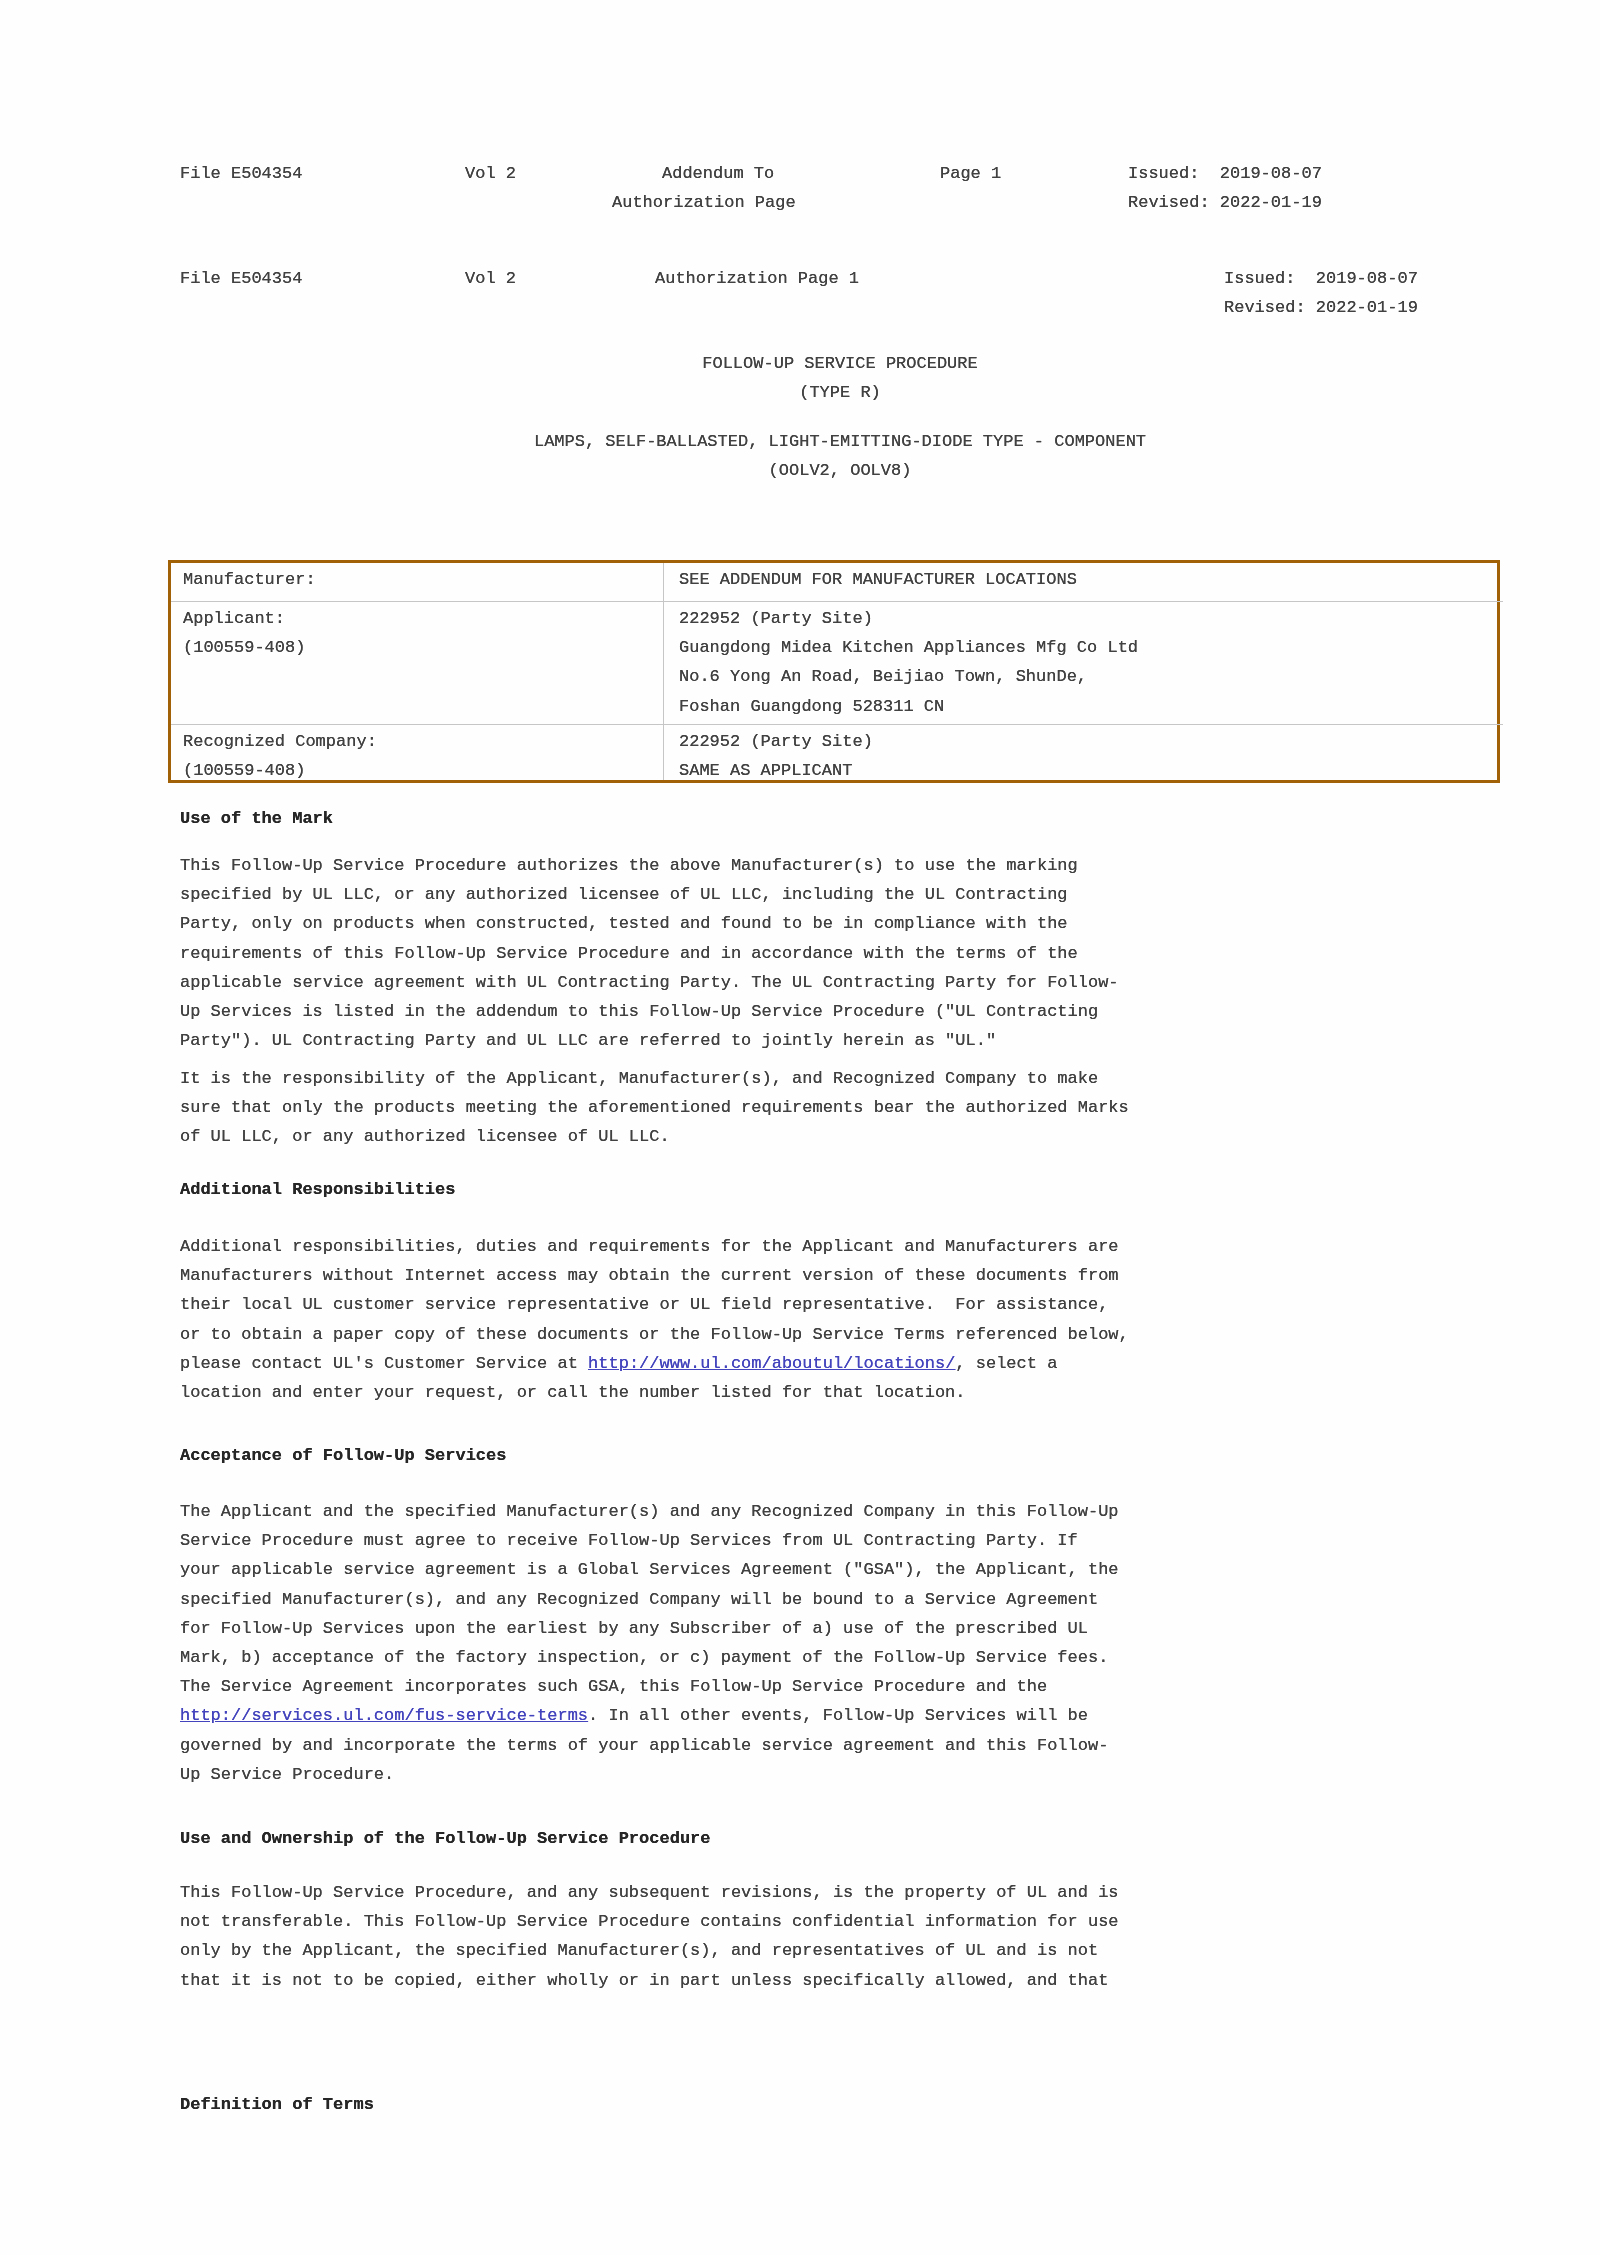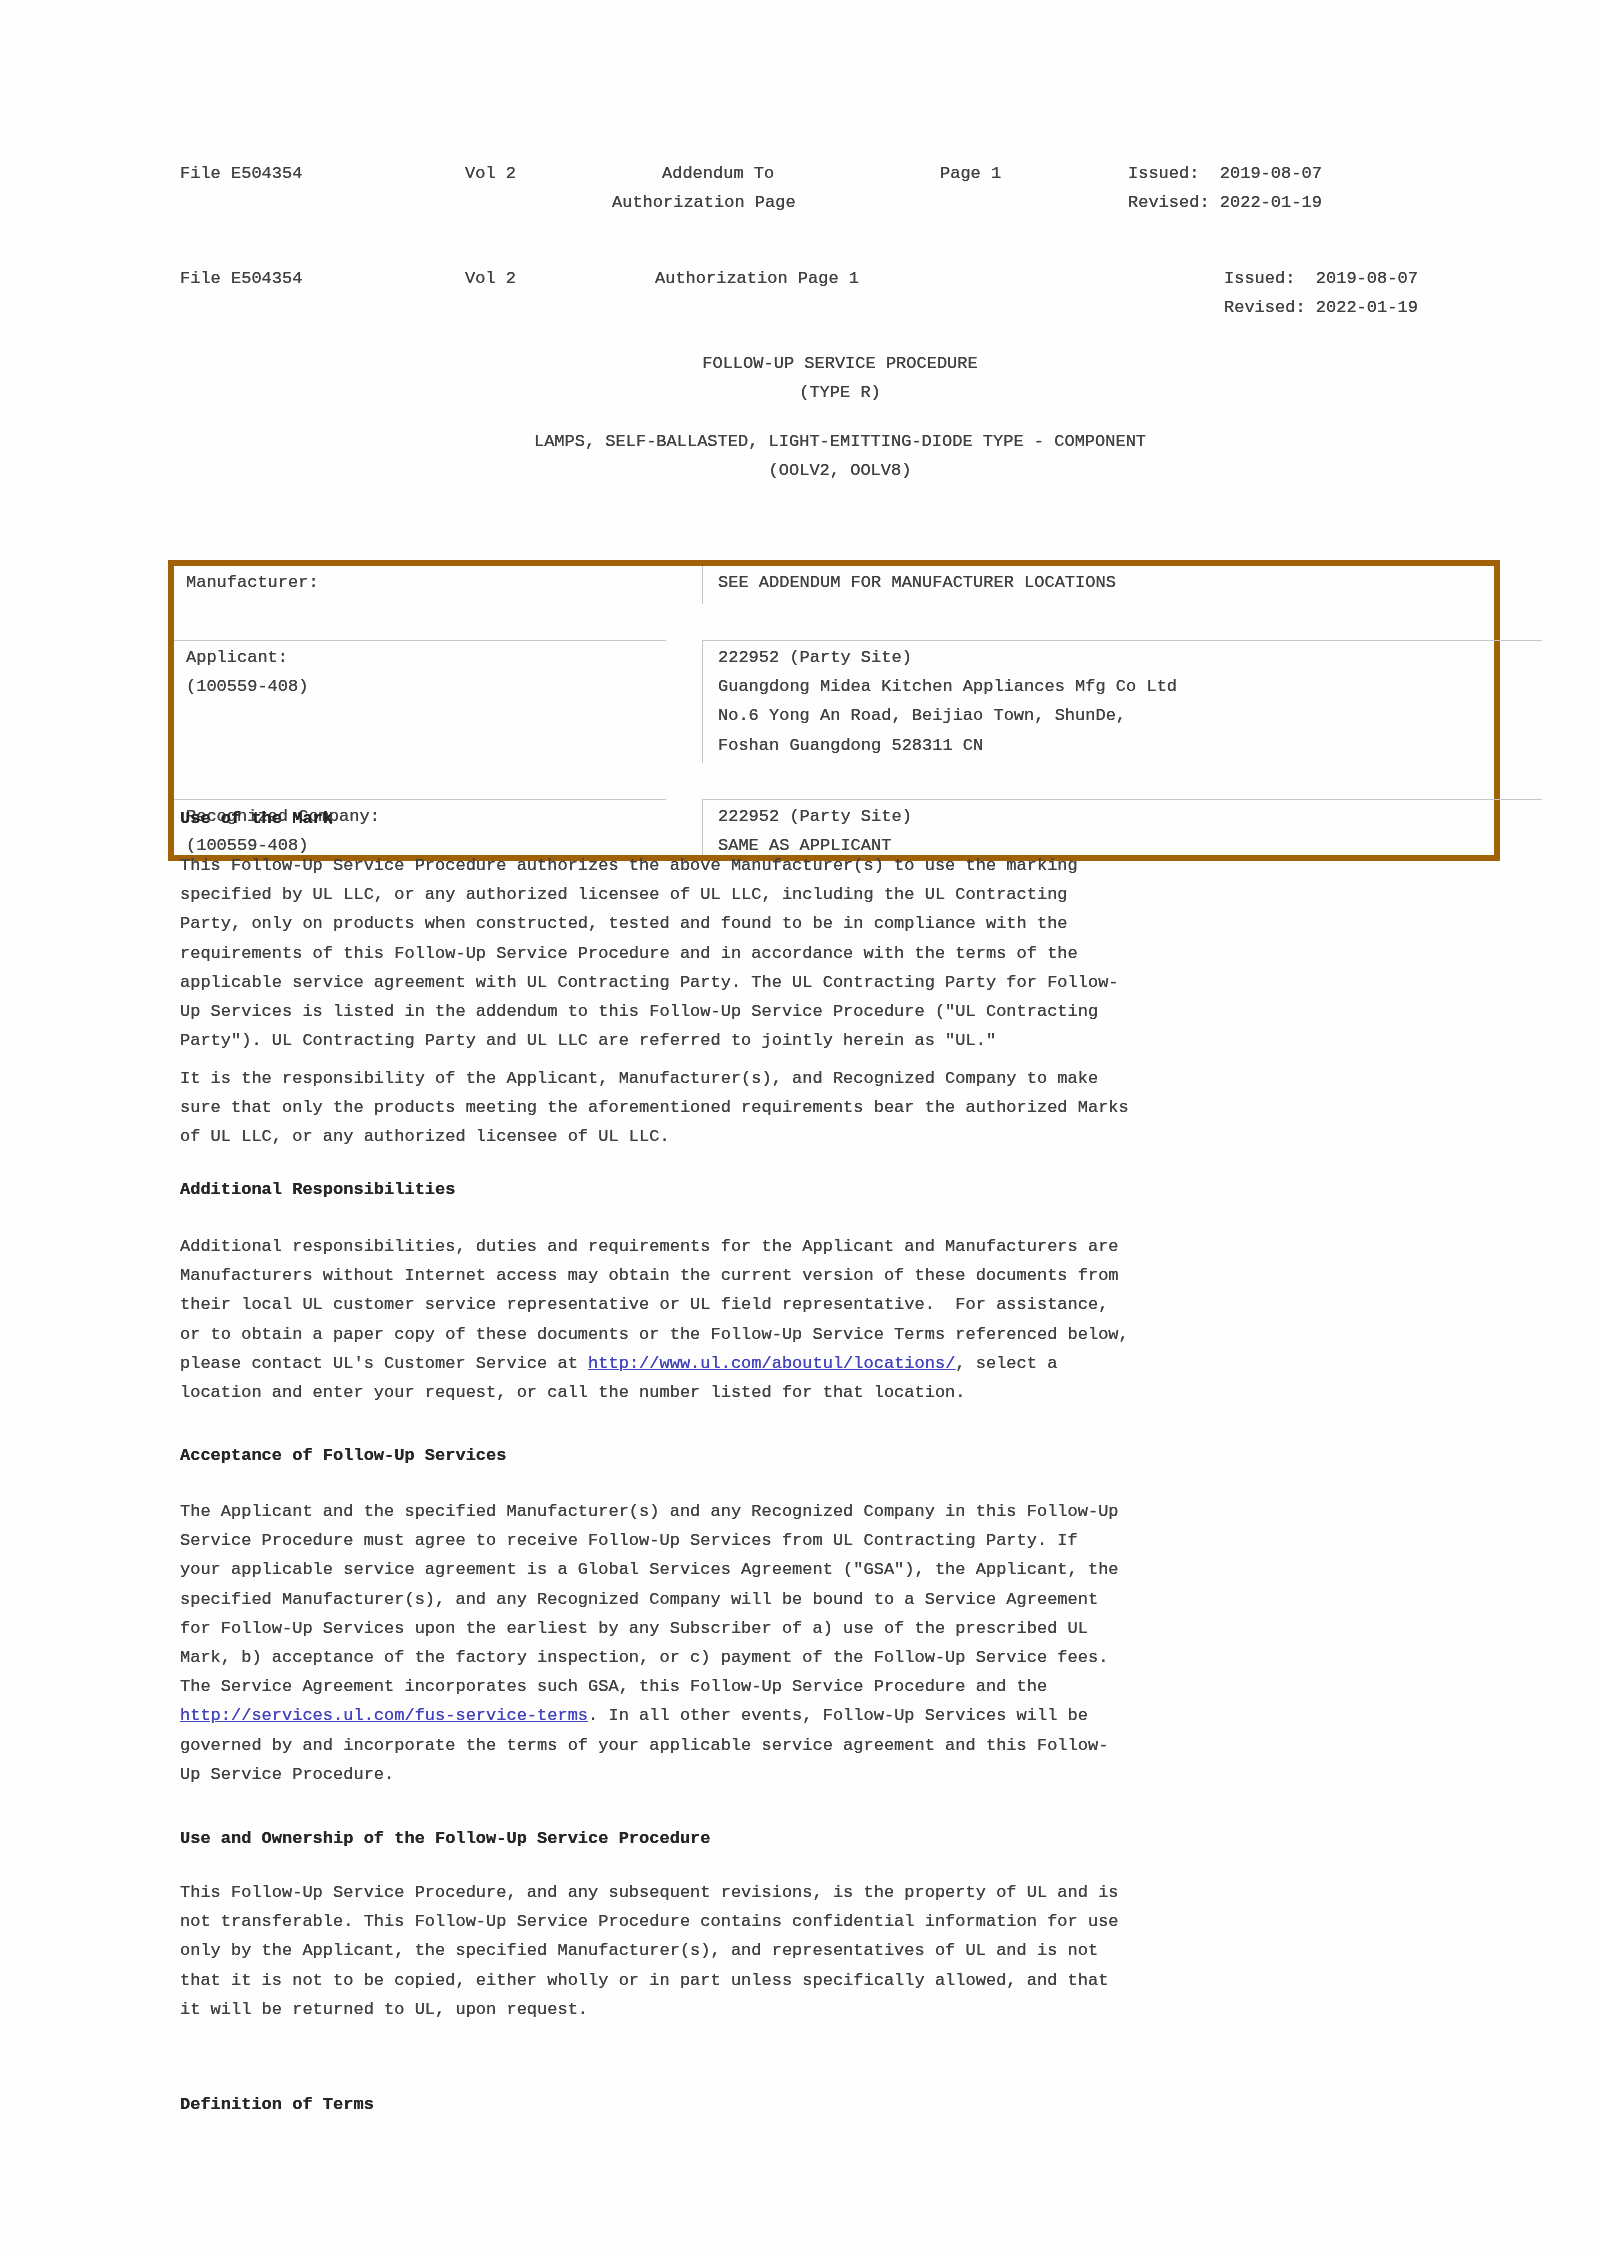--- a/index.html
+++ b/index.html
@@ -18,23 +18,22 @@
   .c{position:absolute;left:180px;width:1320px;text-align:center;white-space:pre;}
   .blk{position:absolute;left:180px;}
   .line{white-space:pre;}
   .hd{font-weight:bold;color:#262626;}
   a.lnk{color:#4343bd;text-decoration:underline;cursor:pointer;}
   .info-table{
     position:absolute;left:168px;top:560px;width:1332px;
     display:grid;
     grid-template-columns:492px 840px;
     grid-template-rows:38px 123px 56px;
-    border:6px solid #a16207;
+    border:3px solid #a16207;
     box-sizing:border-box;
-    gap:36px;
   }
   .cell{white-space:pre;box-sizing:border-box;padding:2px 0 0 12px;overflow:hidden;}
   .cell.val{border-left:1px solid #c6c6c6;padding-left:15px;}
   .cell.r2{border-top:1px solid #c6c6c6;}
   .cell.r3{border-top:1px solid #c6c6c6;}
 </style>
 </head>
 <body>
 
 <div class="page">
@@ -112,18 +111,17 @@
     <div class="line">governed by and incorporate the terms of your applicable service agreement and this Follow-</div>
     <div class="line">Up Service Procedure.</div>
   </div>
 
   <div class="blk hd" style="top:1824px">Use and Ownership of the Follow-Up Service Procedure</div>
   <div class="blk" style="top:1878px">
     <div class="line">This Follow-Up Service Procedure, and any subsequent revisions, is the property of UL and is</div>
     <div class="line">not transferable. This Follow-Up Service Procedure contains confidential information for use</div>
     <div class="line">only by the Applicant, the specified Manufacturer(s), and representatives of UL and is not</div>
     <div class="line">that it is not to be copied, either wholly or in part unless specifically allowed, and that</div>
-    <div class="line">it will be returned to UL, upon request.</div>
   </div>
 
   <div class="blk hd" style="top:2090px">Definition of Terms</div>
 
 </div>
 
 </body></html>

